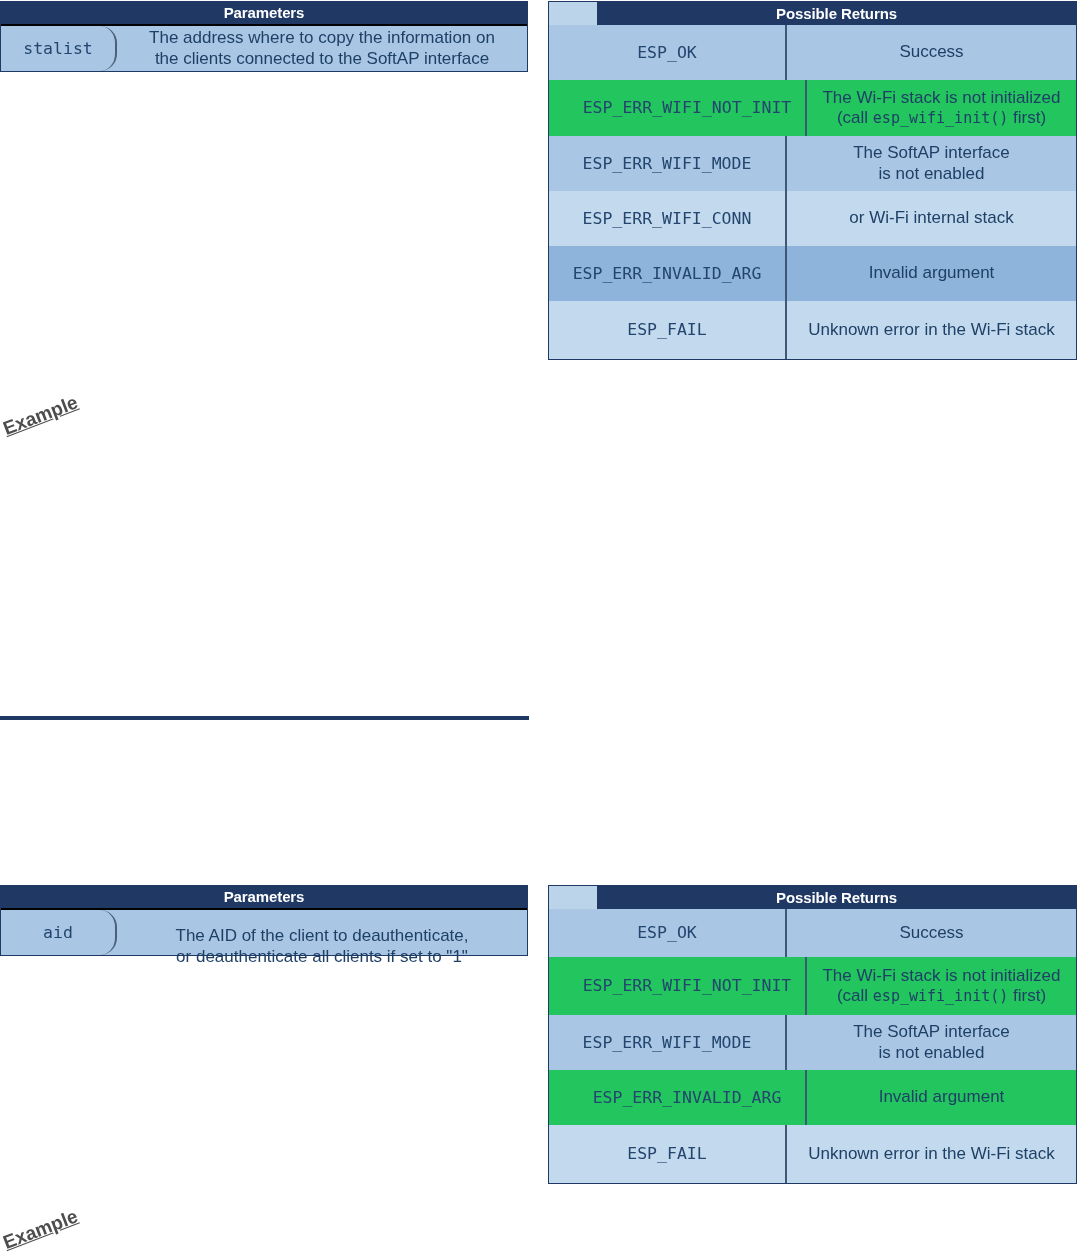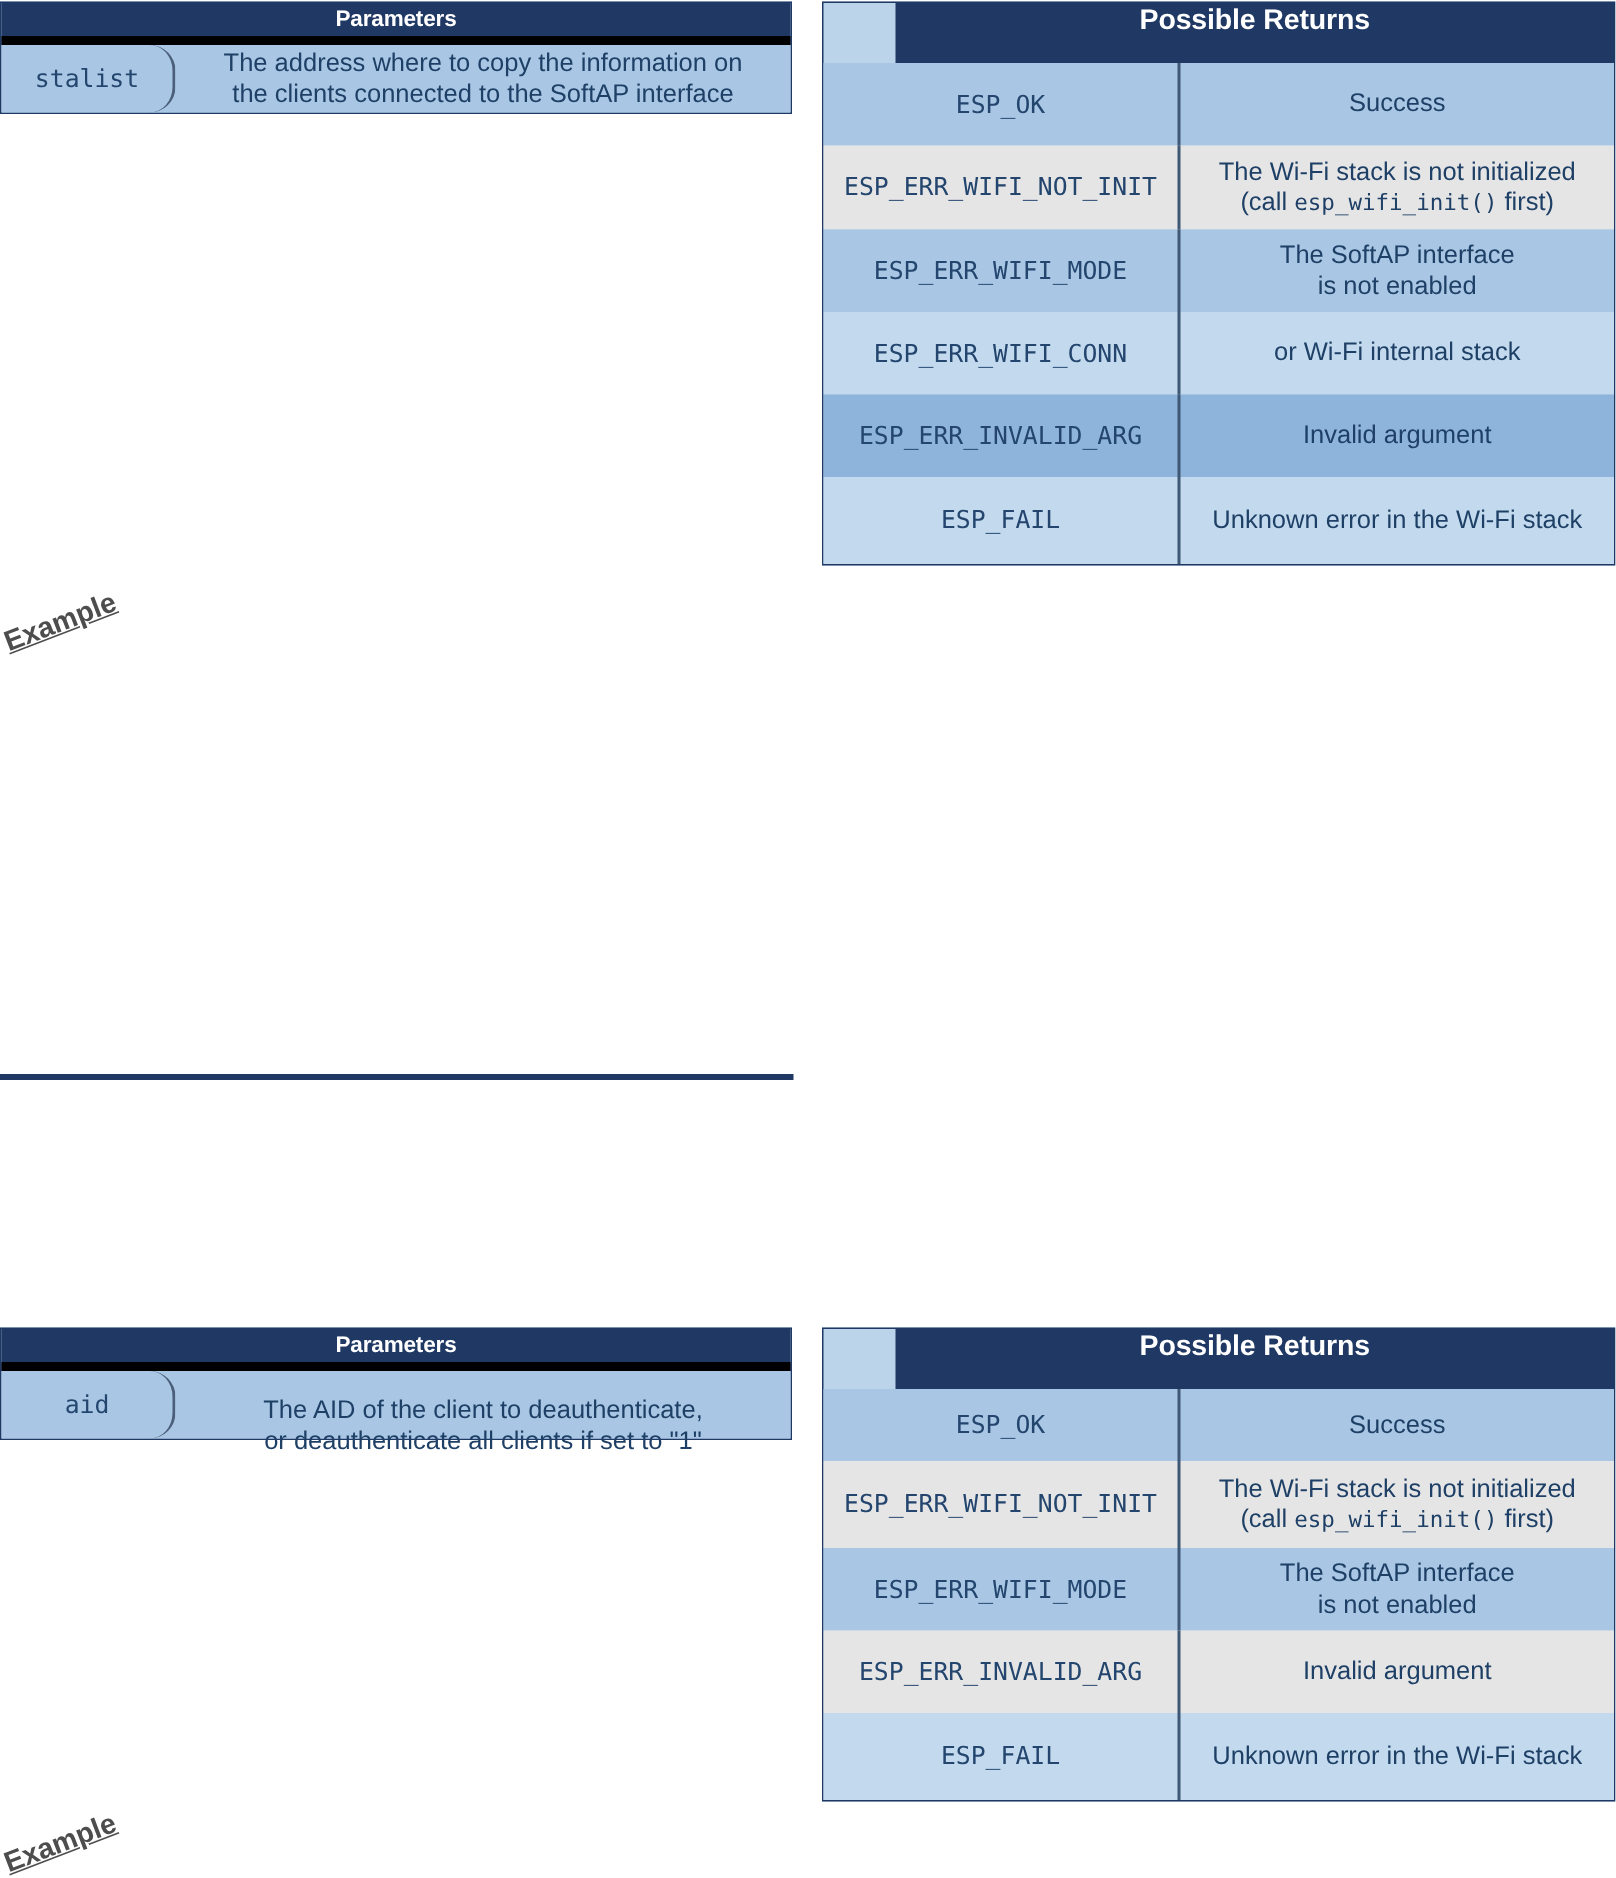--- a/index.html
+++ b/index.html
@@ -61,50 +61,50 @@
 
   
   .params-table {
     width: 528px;
     border: 1px solid #1f3864;
   }
   .params-table .tbl-header {
     height: 22px;
     line-height: 22px;
     font-size: 15px;
-    border-bottom: 6px solid #000000;
+    border-bottom: 2px solid #000000;
   }
   .params-table .tbl-row { background: #a9c7e4; }
   .params-table .col-name {
     width: 116px;
     border-right: 2px solid #4b5f7a;
     flex: none;
     border-radius: 17px;
   }
   .params-table .col-desc { flex: 1 1 auto; }
 
   
   .returns-table {
     width: 529px;
     border: 1px solid #1f3864;
   }
   .returns-table .tbl-header {
-    height: 40px;
+    height: 23px;
     line-height: 23px;
-    font-size: 19px;
+    font-size: 15px;
     margin-left: 48px;
   }
   .returns-table .col-code {
     width: 238px;
     flex: none;
     border-right: 2px solid #3f5875;
   }
   .returns-table .col-desc { flex: 1 1 auto; }
   .shade-a { background: #a9c7e4; }
-  .shade-b { background: #e5e5e5; }
+  .shade-b { background: #22c55e; padding-left: 20px; }
   .shade-c { background: #8fb4dc; }
   .shade-d { background: #c3daee; }
 
   
   .example-stamp {
     position: absolute;
     font-family: "Liberation Sans", sans-serif;
     font-size: 19px;
     font-weight: bold;
     color: #4d4d4d;

